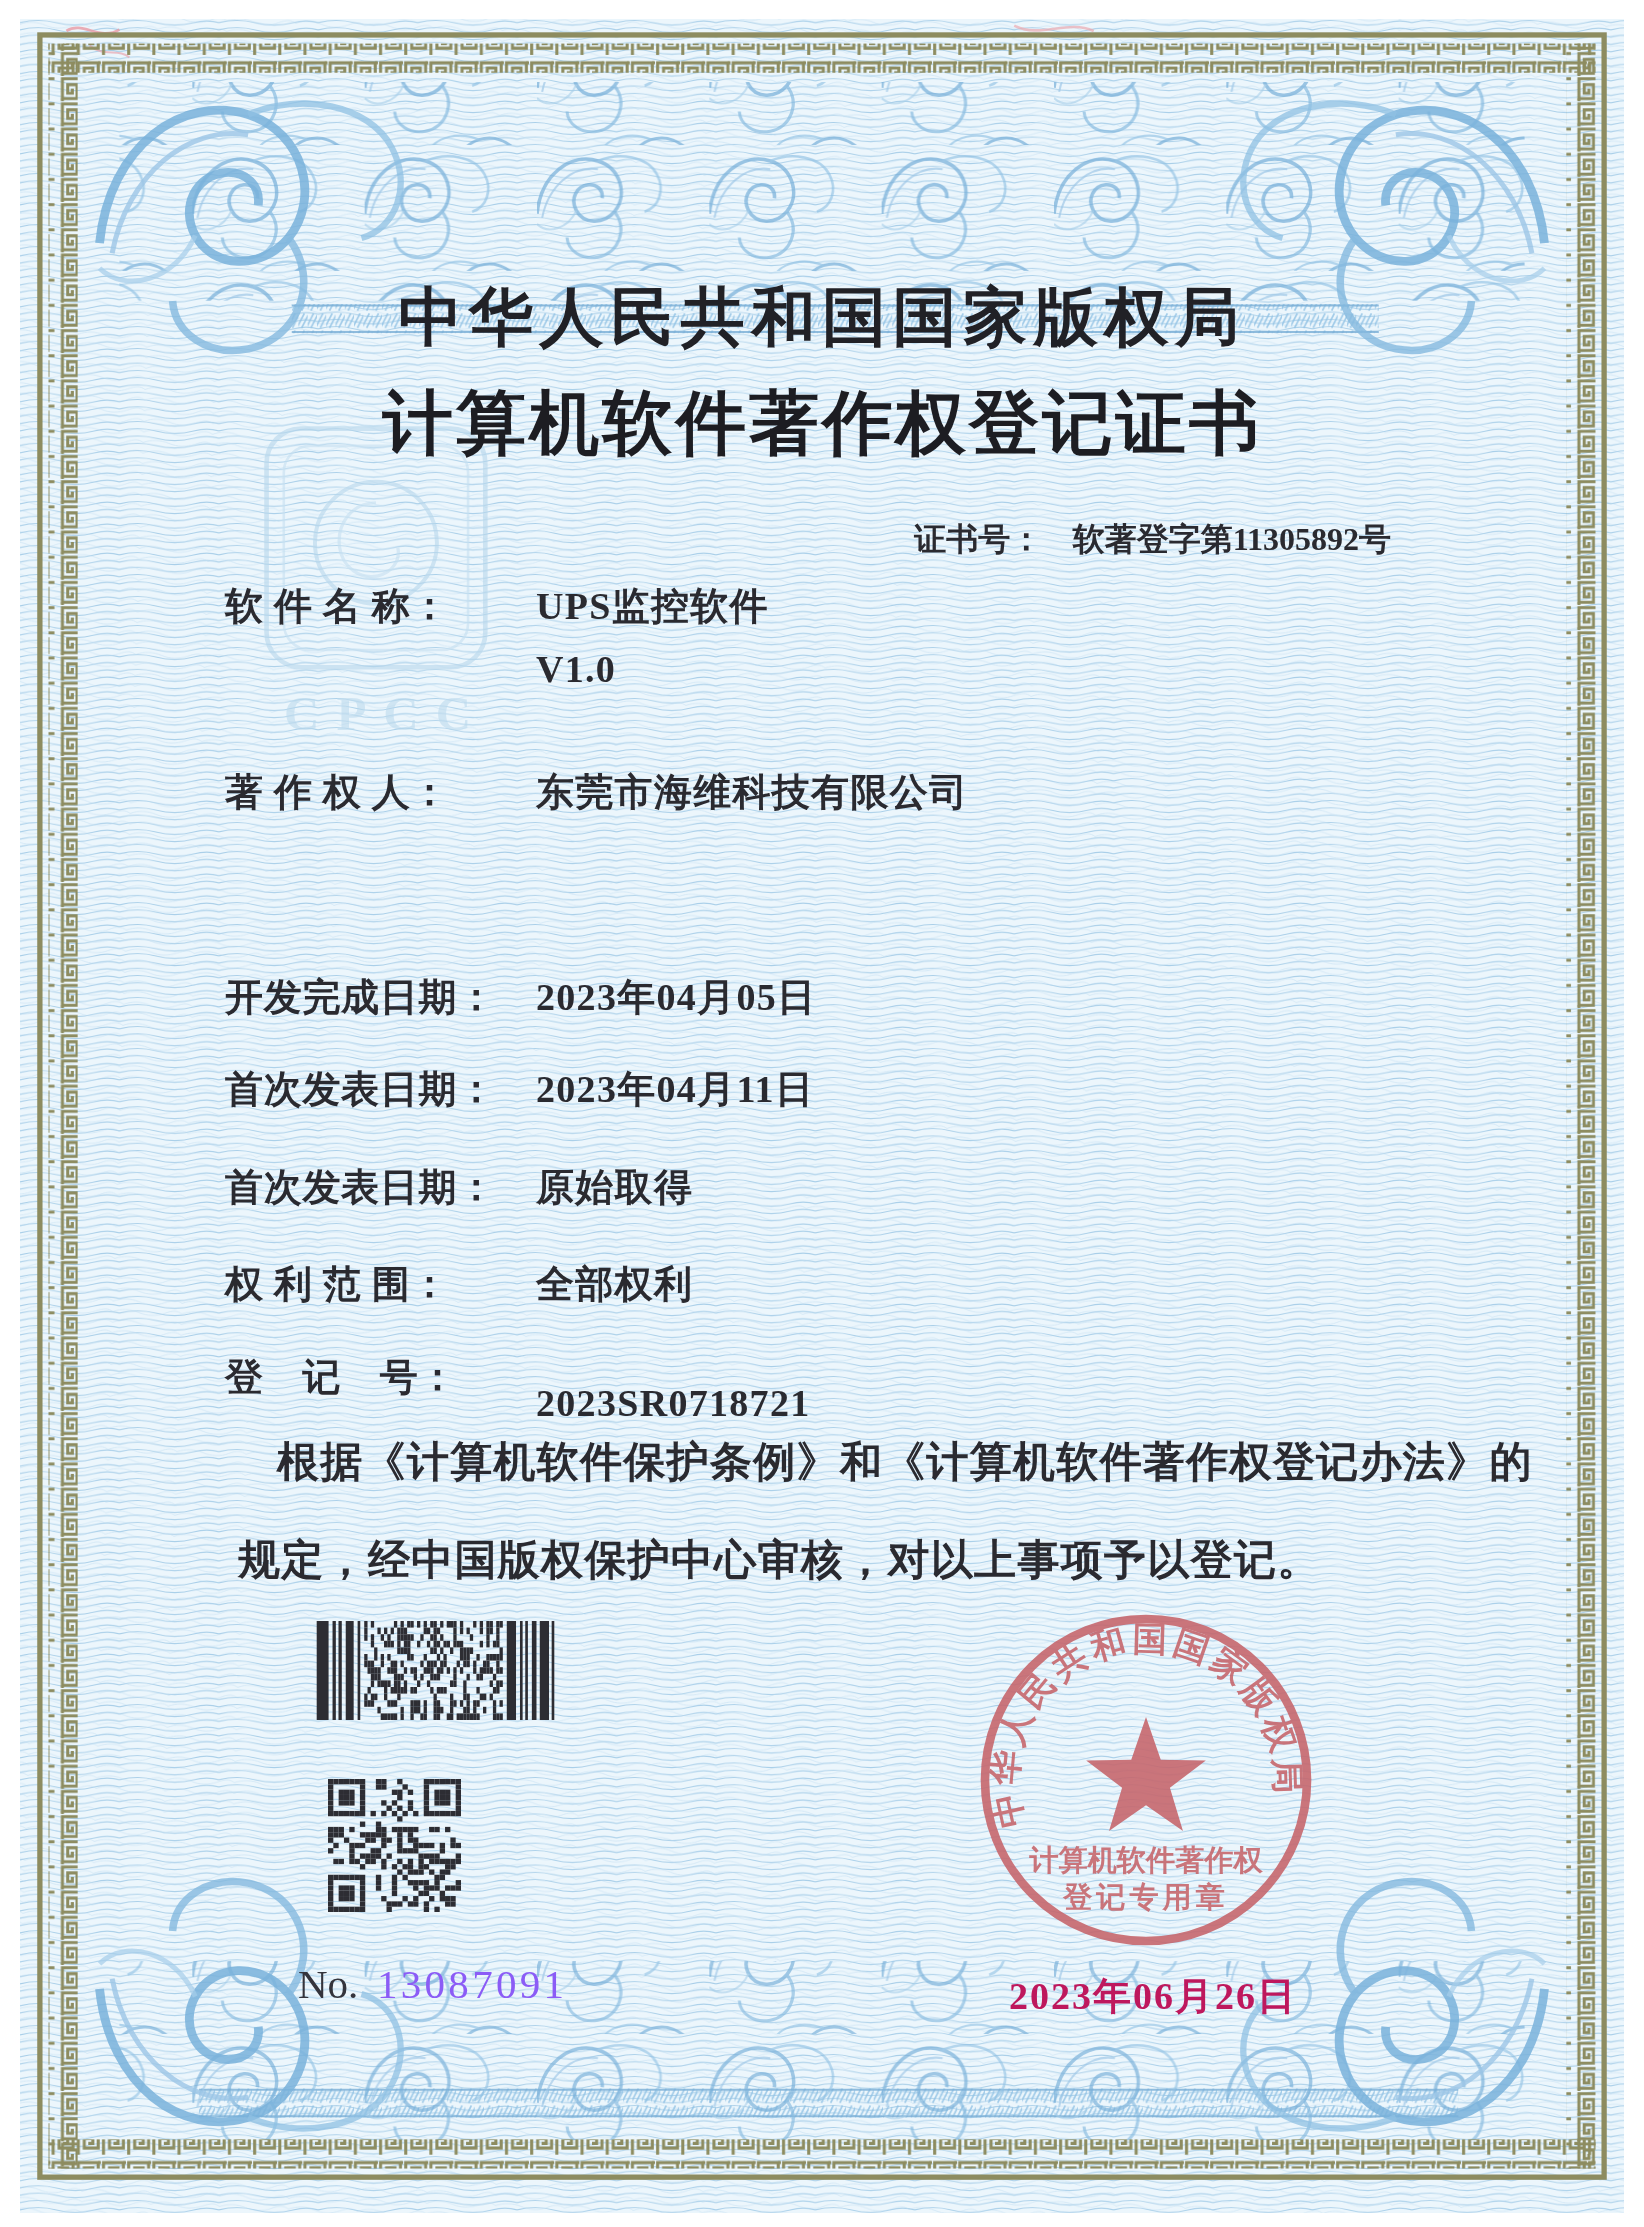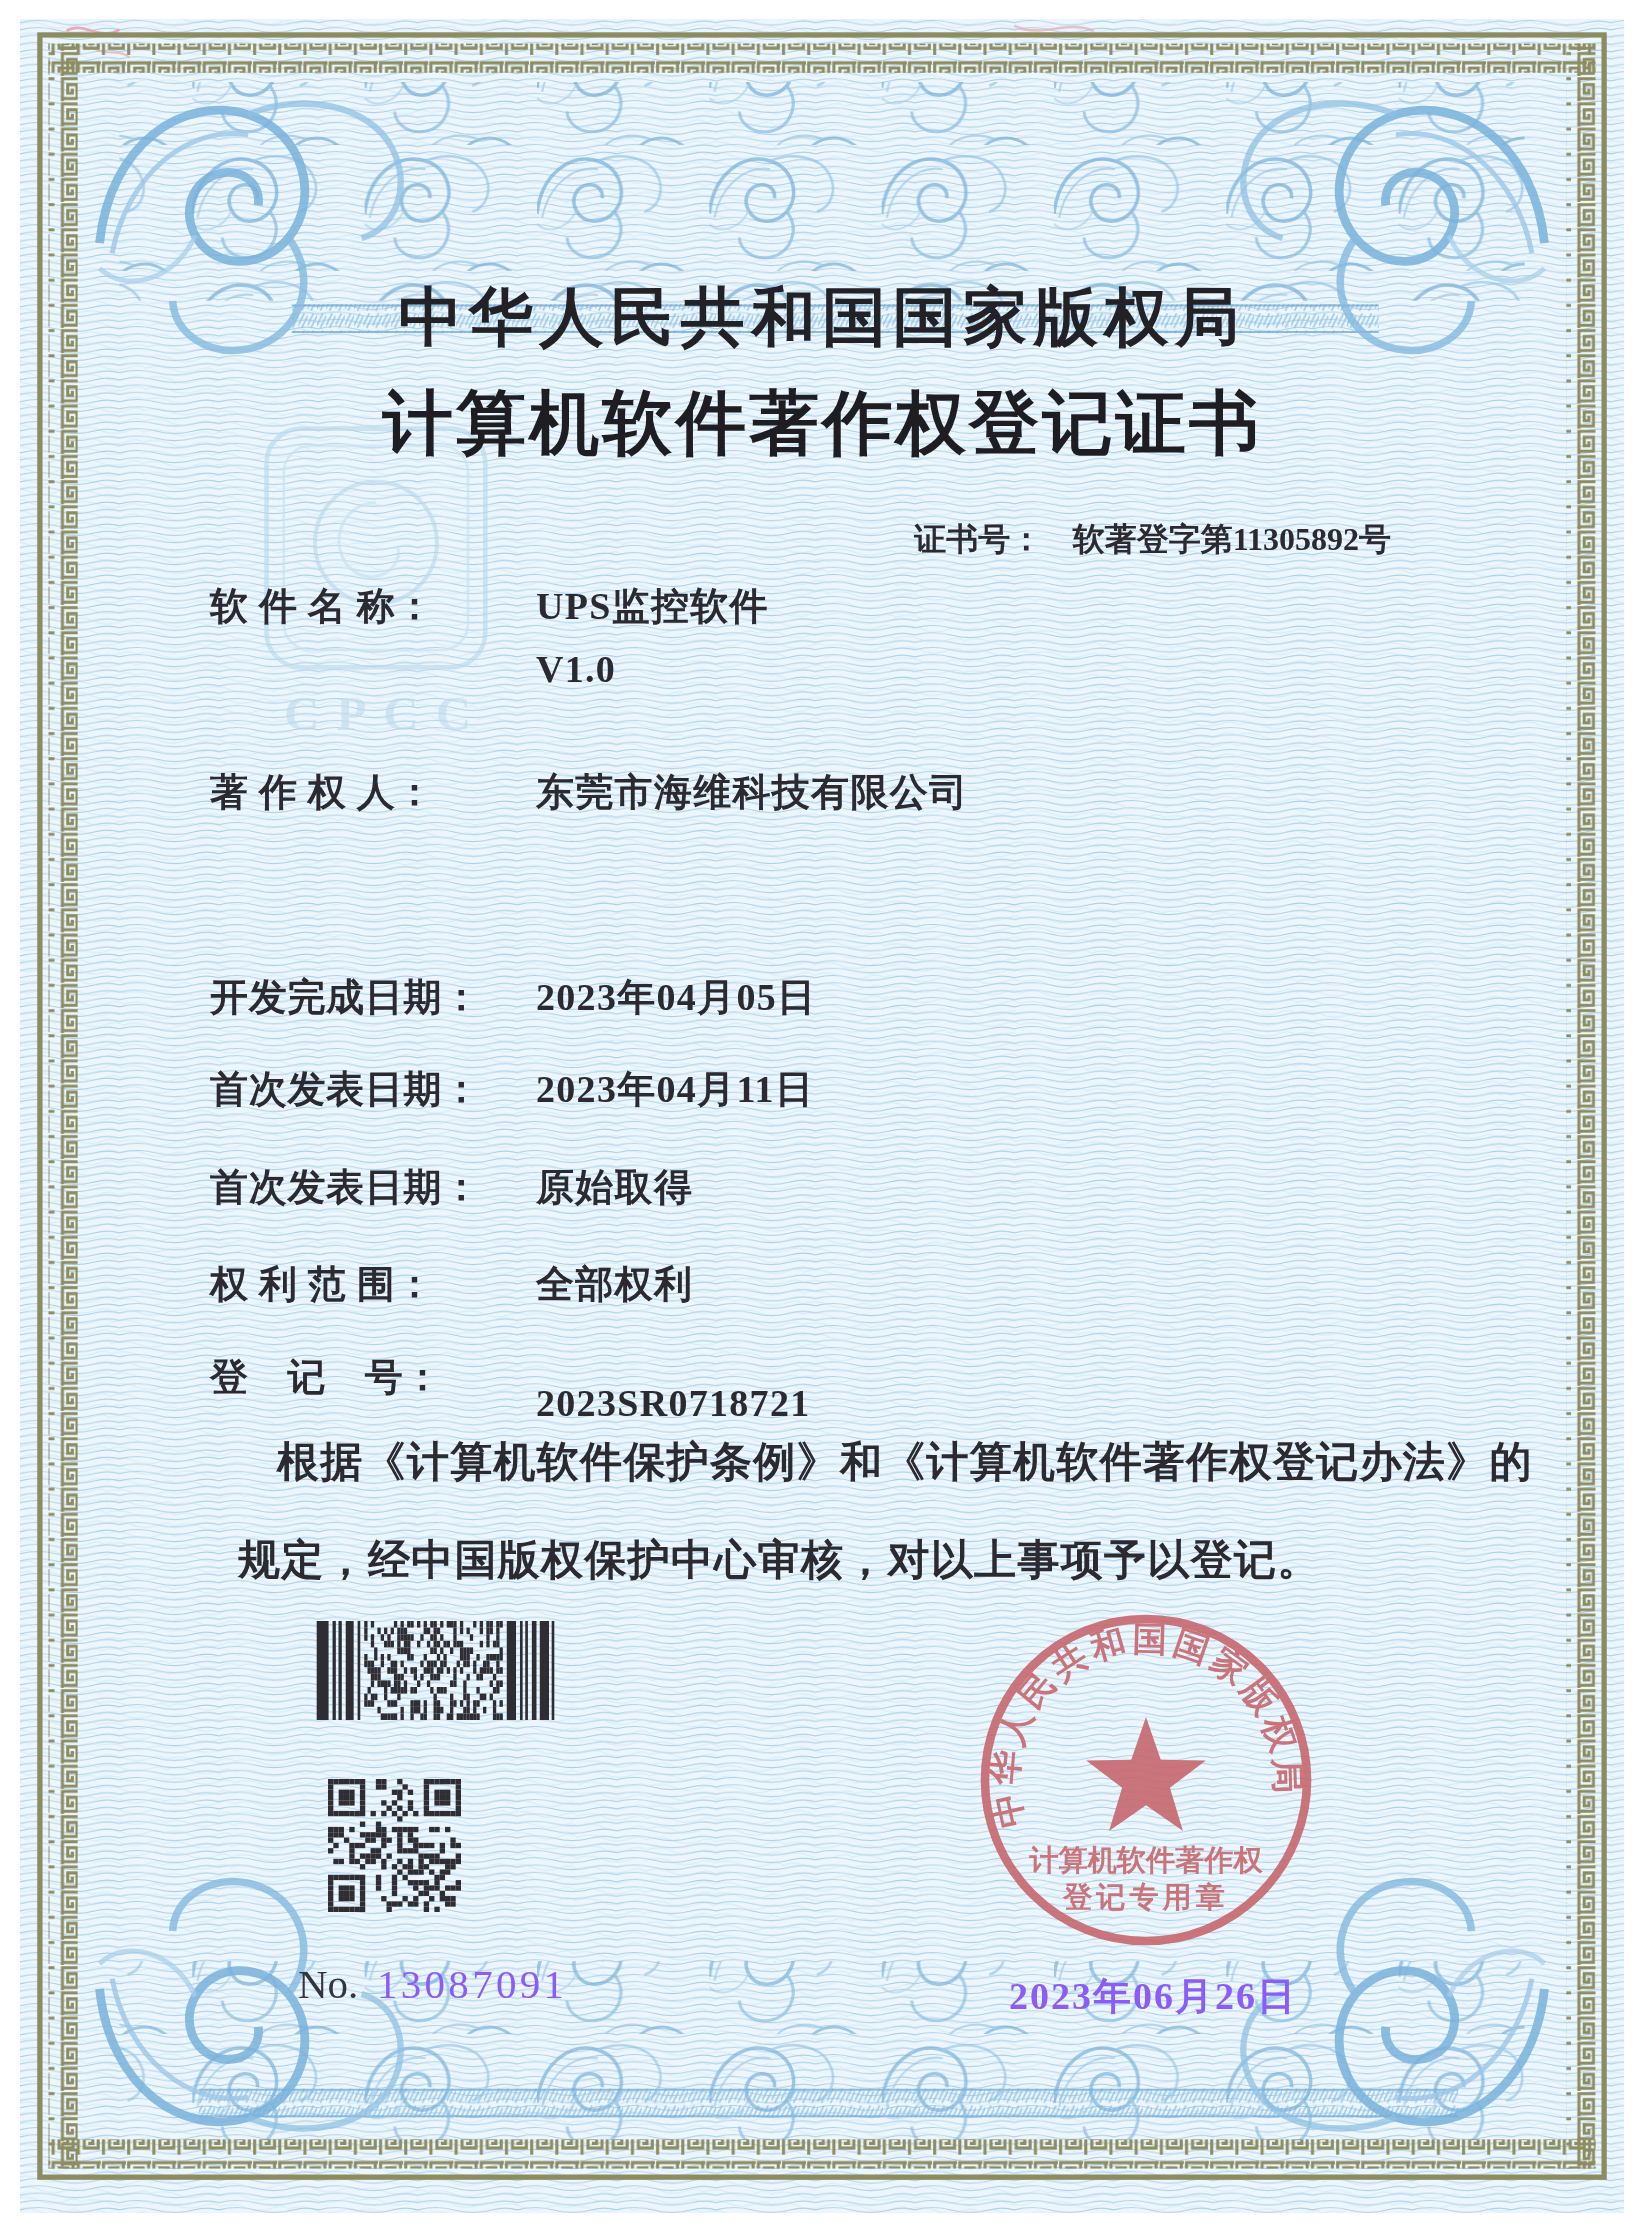--- a/index.html
+++ b/index.html
@@ -7,26 +7,26 @@
     width:1644px;height:2227px;position:relative;background:#ffffff;overflow:hidden;
     font-family:"Liberation Serif","DejaVu Serif",serif;
   }
   .paper{position:absolute;left:20px;top:18.6px;width:1604px;height:2194px;background:#ecf6fc;}
   .layer{position:absolute;left:0;top:0;width:100%;height:100%;pointer-events:none;}
   .abs{position:absolute;}
   .authority{left:0;right:0;text-align:center;font-size:64px;letter-spacing:6.6px;color:#212126;font-weight:bold;}
   .main-title{left:1px;right:0;text-align:center;font-size:70px;letter-spacing:3.3px;color:#1d1d22;font-weight:bold;}
   .cert-line{right:233px;font-size:32px;font-weight:bold;color:#2a2a30;}
   .cert-line .gap{display:inline-block;width:30.5px;}
-  .field-label{left:190px;font-size:38px;font-weight:bold;color:#2a2a30;letter-spacing:0.7px;white-space:pre;}
+  .field-label{left:205px;font-size:38px;font-weight:bold;color:#2a2a30;letter-spacing:0.7px;white-space:pre;}
   .field-value{left:516px;font-size:38px;font-weight:bold;color:#2a2a30;letter-spacing:1.3px;white-space:pre;}
   .statement{font-size:42px;font-weight:bold;color:#2a2a30;letter-spacing:1.3px;white-space:pre;}
   .no-line{top:1941px;left:278px;font-size:41px;color:#34343c;}
   .no-number{color:#8b5cf6;letter-spacing:3.3px;margin-left:18.6px;}
-  .issue-date{top:1952px;left:921px;width:424px;text-align:center;font-size:38px;font-weight:bold;color:#8b5cf6;letter-spacing:2px;}
+  .issue-date{top:1952px;left:921px;width:424px;text-align:center;font-size:38px;font-weight:bold;color:#be185d;letter-spacing:2px;}
   .watermark-cpcc{left:264px;top:666px;font-size:49px;letter-spacing:17px;color:#b9d8ec;opacity:.55;font-weight:bold;}
 </style>
 </head>
 <body>
 
 <div class="paper">
 
   <svg class="layer" width="1604" height="2194" viewBox="0 0 2420 3310">
     <defs>
       <pattern id="wave" width="150" height="11" patternUnits="userSpaceOnUse">

